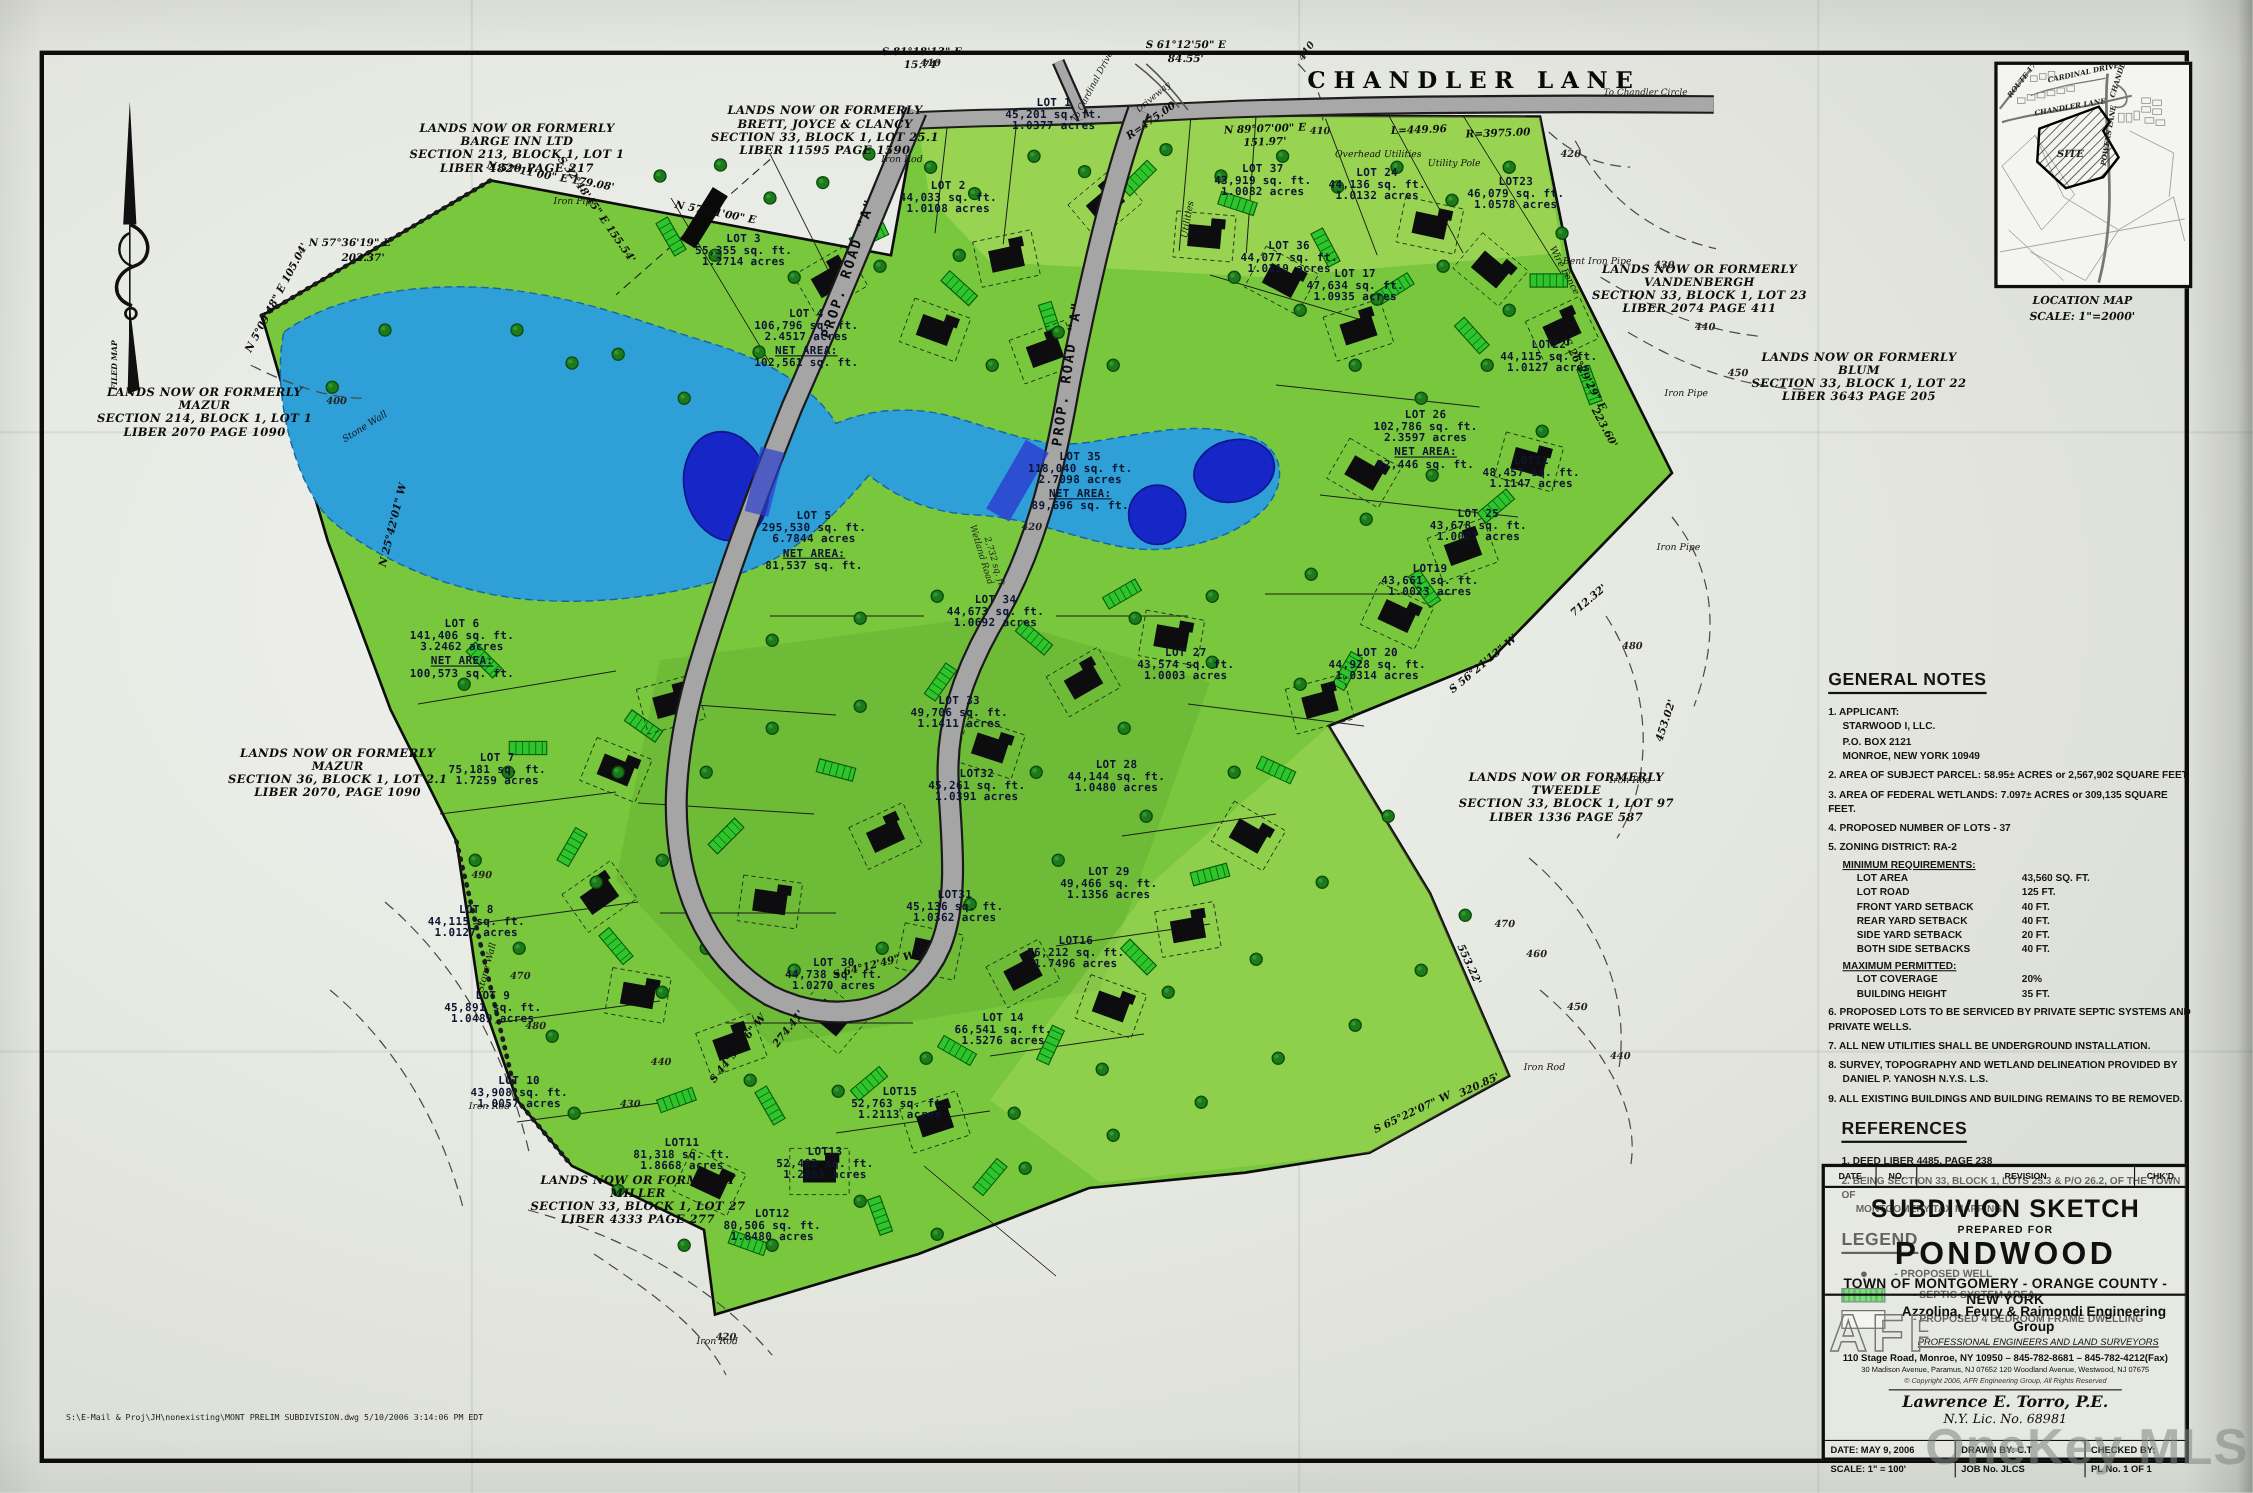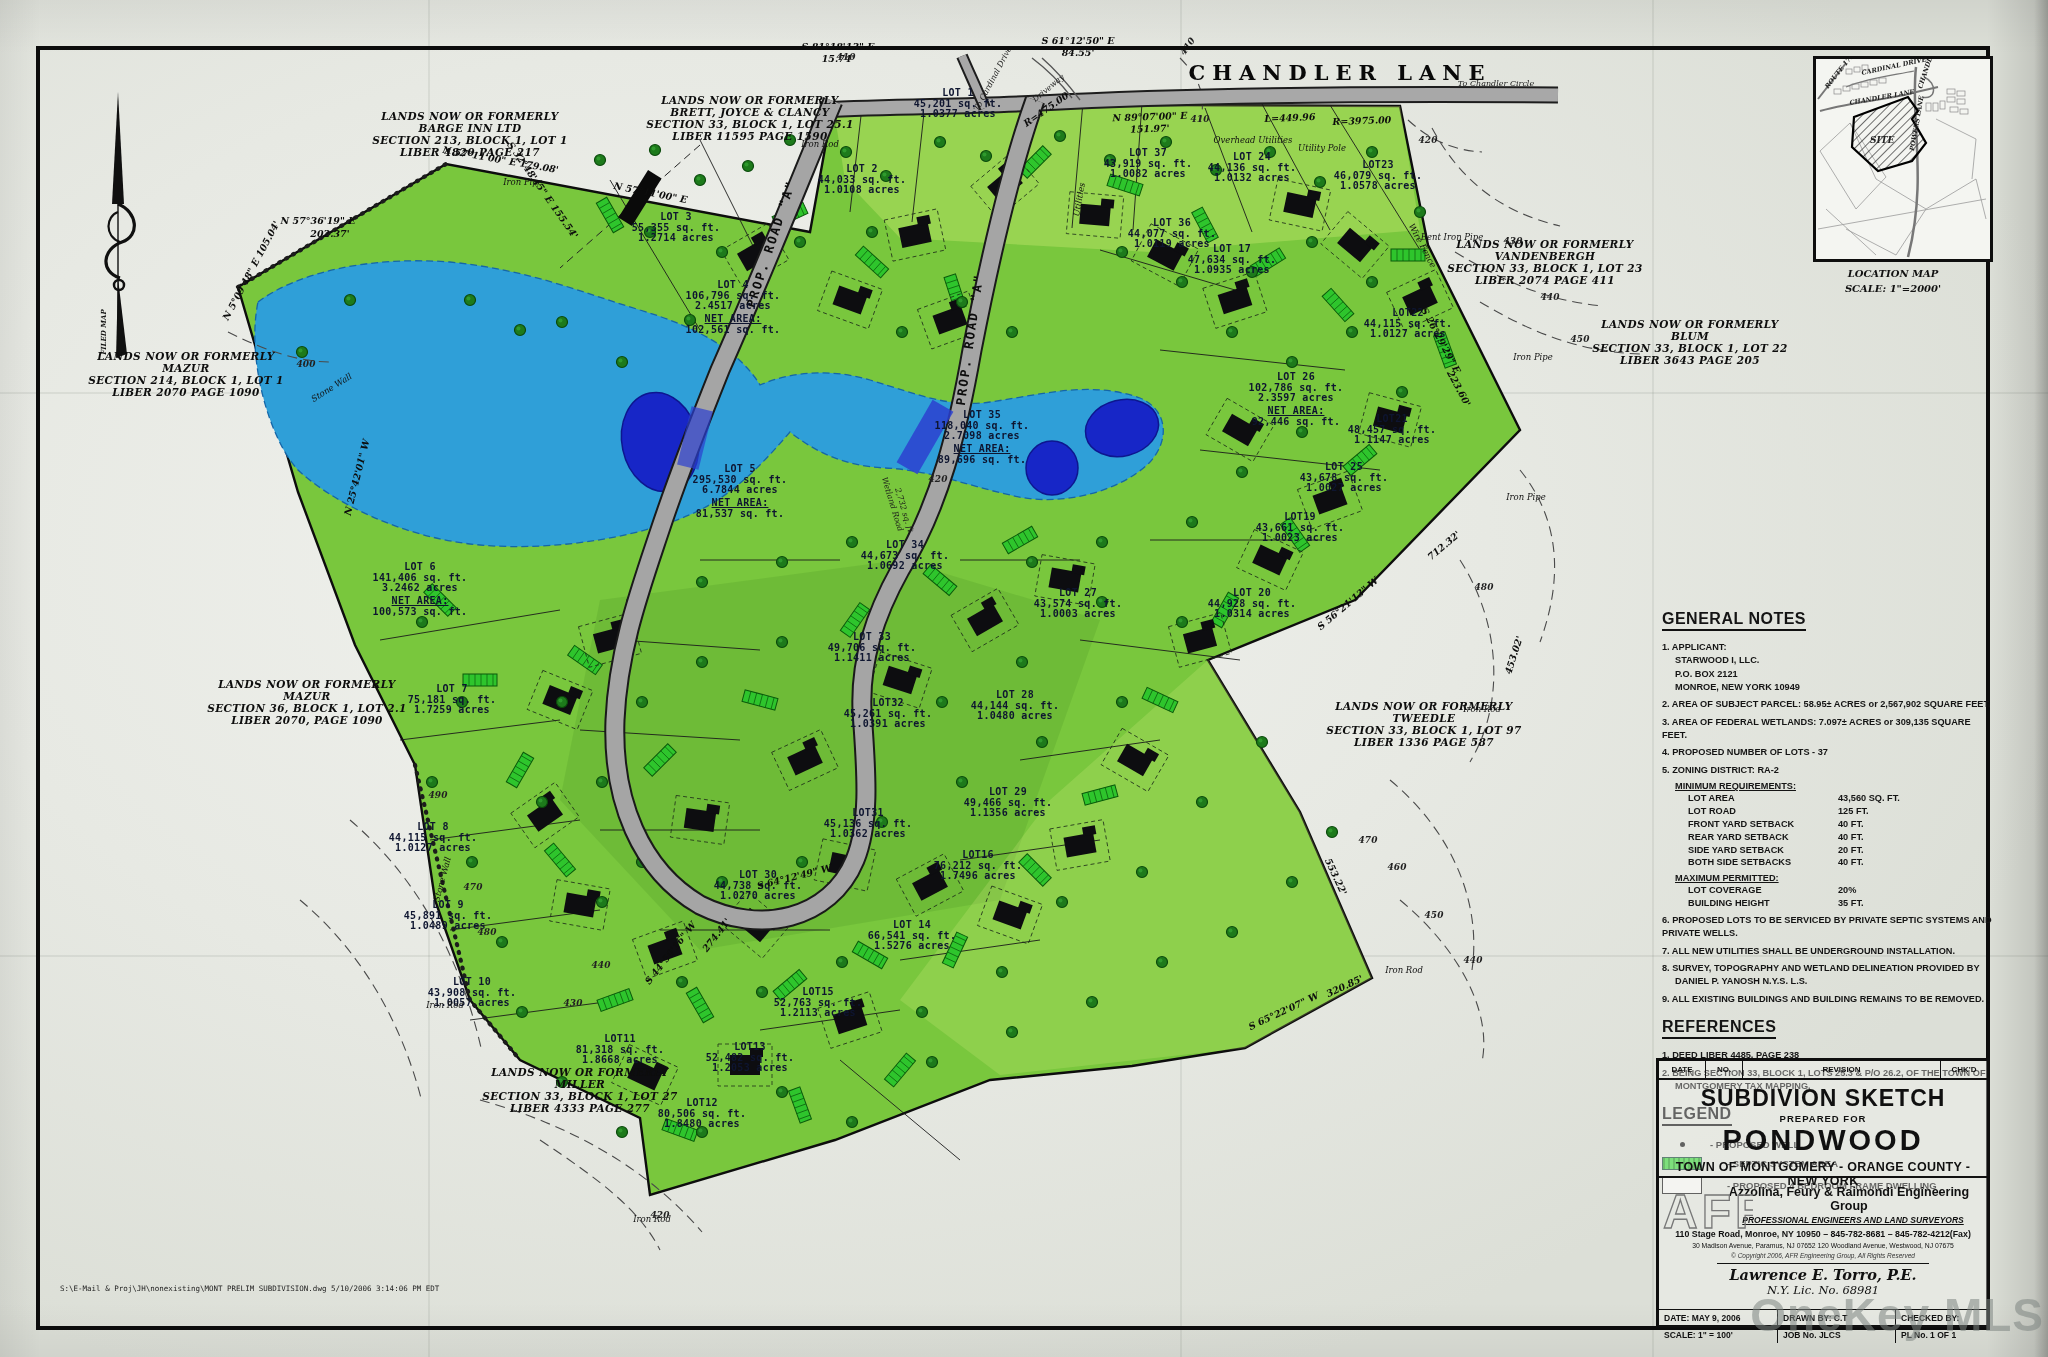--- a/index.html
+++ b/index.html
@@ -32,42 +32,42 @@
   
   #notes-col{position:absolute;left:1662px;top:610px;width:330px;color:#141414;}
   .col-h{font-size:16px;font-weight:700;letter-spacing:.5px;border-bottom:2.5px solid #111;
          display:inline-block;padding-bottom:1px;margin:0 0 6px 0;}
   .nline{font-size:9.2px;line-height:1.45;font-weight:600;}
   .nline.ind{padding-left:13px;}
   .nline.gap{margin-top:4px;}
   .mini-h{font-size:9.2px;font-weight:700;text-decoration:underline;margin:4px 0 1px 13px;}
   .mrow{display:flex;font-size:9.2px;font-weight:600;line-height:1.4;margin-left:26px;}
   .mrow .ml{width:150px;}
-  .sect{margin-top:12px;}
+  .sect{margin-top:12px;margin-left:12px;}
   .leg-row{display:flex;align-items:center;gap:25px;margin:7px 0;font-size:9.5px;font-weight:700;}
   .sw-well{width:5px;height:5px;border-radius:50%;background:#111;margin-left:18px;}
   .sw-septic{width:40px;height:13px;border:1px solid #143;box-sizing:border-box;
      background:repeating-linear-gradient(90deg,#1f9e1f 0 2px,#3bd13b 2px 5px);}
   .sw-dwell{width:40px;height:17px;border:1.5px solid #111;background:#f2f2ee;box-sizing:border-box;}
 
   
   #tblock{position:absolute;left:1656px;top:1058px;width:334px;height:270px;
       border:3px solid #0e0e0e;box-sizing:border-box;color:#101010;background:rgba(250,250,247,.35);}
   #revrow{display:flex;height:17px;border-bottom:2px solid #111;font-size:8px;font-weight:700;}
   #revrow div{border-right:1.5px solid #111;display:flex;align-items:center;justify-content:center;}
   #revrow .c1{width:46px;} #revrow .c2{width:36px;} #revrow .c3{flex:1;} #revrow .c4{width:46px;border-right:none;}
   #tb-titles{text-align:center;padding-top:5px;height:91px;}
   #tb-title{font-size:23px;font-weight:700;letter-spacing:1px;}
   #tb-prep{font-size:9.5px;font-weight:700;letter-spacing:1px;margin-top:1px;}
   #tb-proj{font-size:29px;font-weight:700;letter-spacing:3px;margin-top:0px;}
   #tb-loc{font-size:12.5px;font-weight:700;margin-top:3px;letter-spacing:.3px;}
   #tb-firm{border-top:2px solid #111;height:79px;position:relative;text-align:center;}
   #afr{position:absolute;left:2px;top:4px;}
   #tb-firm .f1{font-size:12.5px;font-weight:700;padding-top:7px;padding-left:52px;}
-  #tb-firm .f2{font-size:8.5px;font-style:italic;font-weight:700;text-decoration:underline;margin-top:2px;padding-left:60px;}
+  #tb-firm .f2{font-size:8.5px;font-style:italic;font-weight:400;text-decoration:underline;margin-top:2px;padding-left:60px;}
   #tb-firm .f3{font-size:8.8px;font-weight:700;margin-top:4px;}
   #tb-firm .f4{font-size:6.8px;margin-top:3px;}
   #tb-firm .f5{font-size:6.5px;font-style:italic;margin-top:3px;color:#333;}
   #tb-sig{height:46px;text-align:center;}
   #tb-sig .sline{width:212px;border-top:1.5px solid #111;margin:6px auto 2px auto;}
   #tb-eng{font:italic 700 14.5px "DejaVu Serif",serif;}
   #tb-lic{font:italic 11.5px "DejaVu Serif",serif;}
   .tb-brow{display:flex;height:16px;border-top:1.5px solid #111;font-size:8.5px;font-weight:700;align-items:center;}
   .tb-brow div{padding-left:5px;box-sizing:border-box;}
   .tb-brow .b1{width:118px;} .tb-brow .b2{width:118px;border-left:1.5px solid #111;height:100%;display:flex;align-items:center;}

